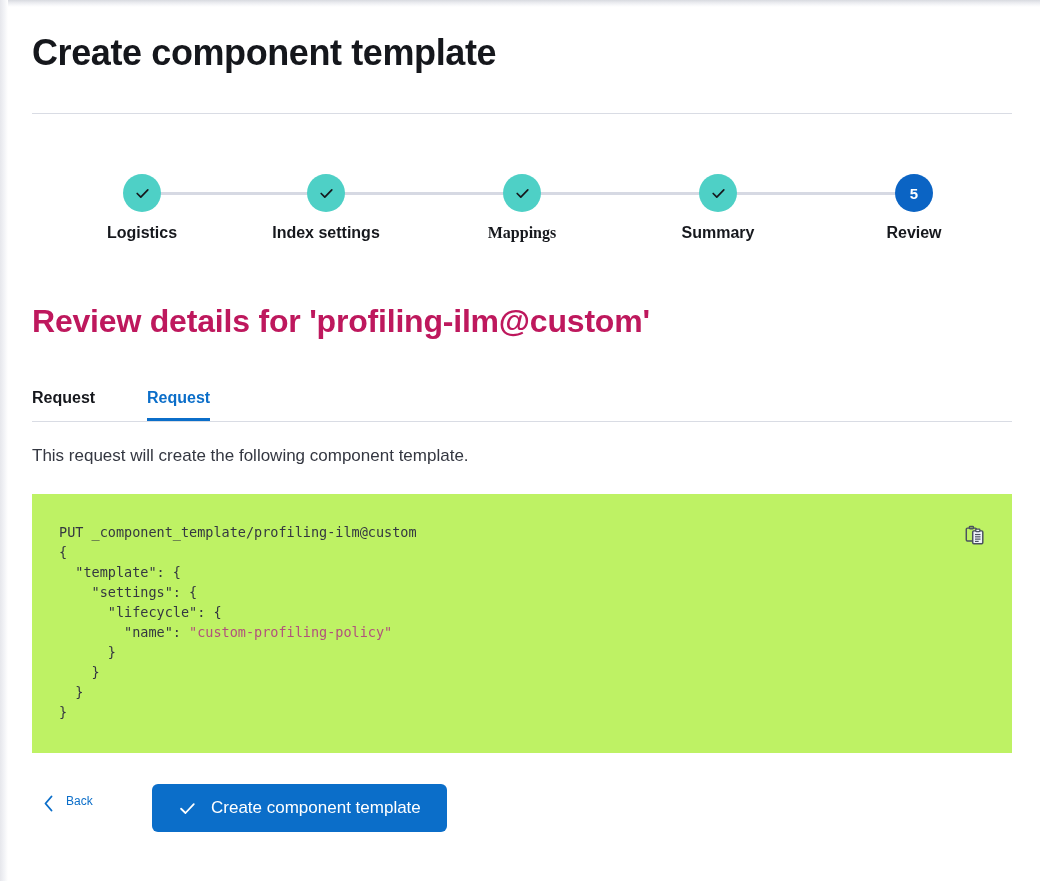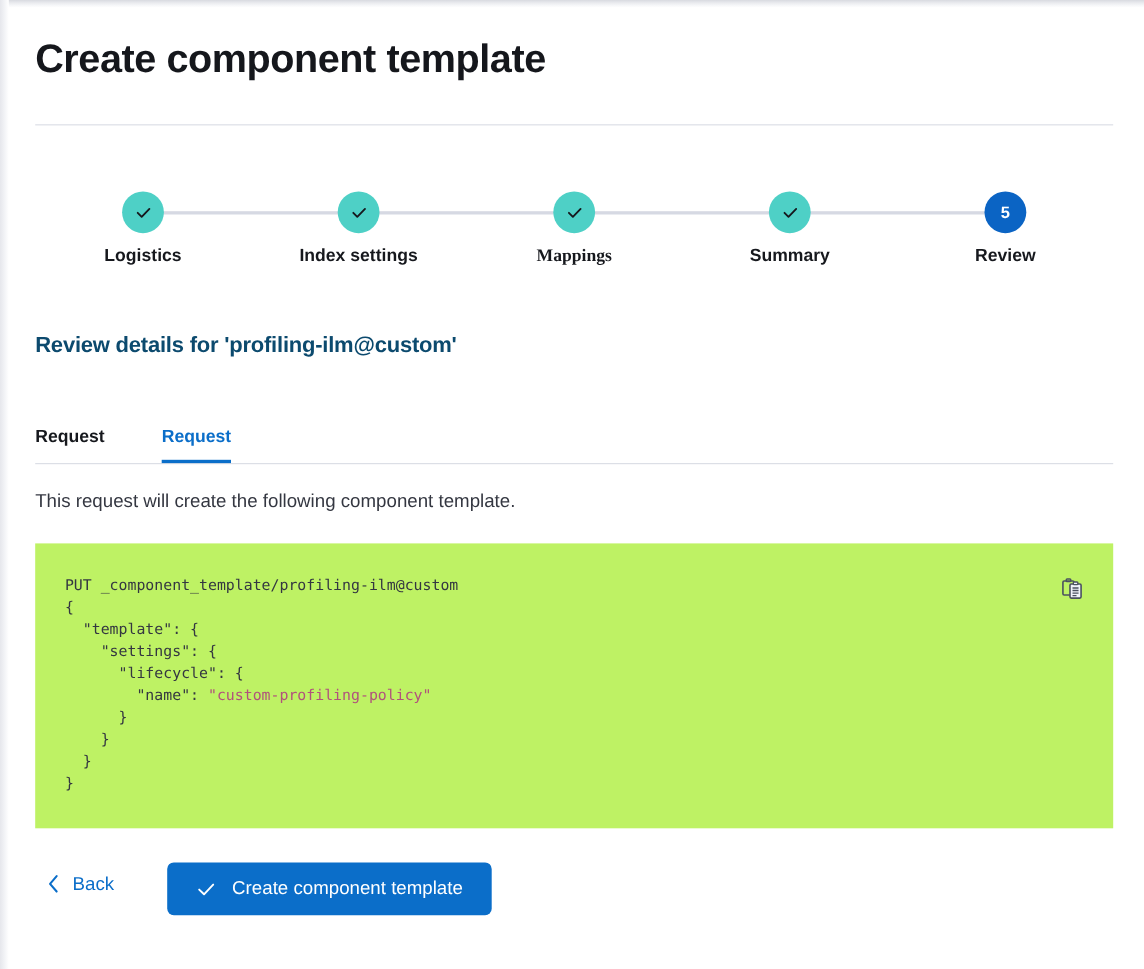--- a/index.html
+++ b/index.html
@@ -118,23 +118,23 @@
     height: 3px;
     background: #d6d9e3;
     z-index: 1;
   }
 
   
   .section-title {
     position: absolute;
     left: 32px;
     top: 303px;
-    font-size: 20px;
+    font-size: 32px;
     font-weight: bold;
-    color: #0c4a6e;
+    color: #be185d;
     letter-spacing: -0.2px;
     margin: 0;
   }
 
   
   .tabs {
     position: absolute;
     left: 32px;
     top: 378px;
     width: 980px;
@@ -213,21 +213,21 @@
     width: 980px;
   }
   .back-link {
     position: absolute;
     left: 10px;
     top: 10px;
     display: flex;
     align-items: flex-start;
     gap: 11px;
     color: #0b6ec9;
-    font-size: 17px;
+    font-size: 12px;
     cursor: pointer;
     text-decoration: none;
   }
   .primary-btn {
     position: absolute;
     left: 120px;
     top: 0;
     height: 48px;
     background: #0b6ec9;
     color: #ffffff;
@@ -253,21 +253,21 @@
   <h1 class="page-title">Create component template</h1>
   <div class="header-rule"></div>
 
   <div class="stepper">
 
     <div class="step-line" style="left:115px;width:162px;"></div>
     <div class="step-line" style="left:311px;width:162px;"></div>
     <div class="step-line" style="left:507px;width:162px;"></div>
     <div class="step-line" style="left:703px;width:162px;"></div>
 
-    <div class="step" style="left:0px;">
+    <div class="step" style="left:12px;">
       <div class="step-circle done">
         <svg class="check-glyph" viewBox="0 0 16 16">
           <path d="M3 8 L6.4 11.4 L13 4.6" fill="none" stroke="#16181d" stroke-width="1.6" stroke-linecap="round" stroke-linejoin="round"></path>
         </svg>
       </div>
       <div class="step-label">Logistics</div>
     </div>
 
     <div class="step" style="left:196px;">
       <div class="step-circle done">

